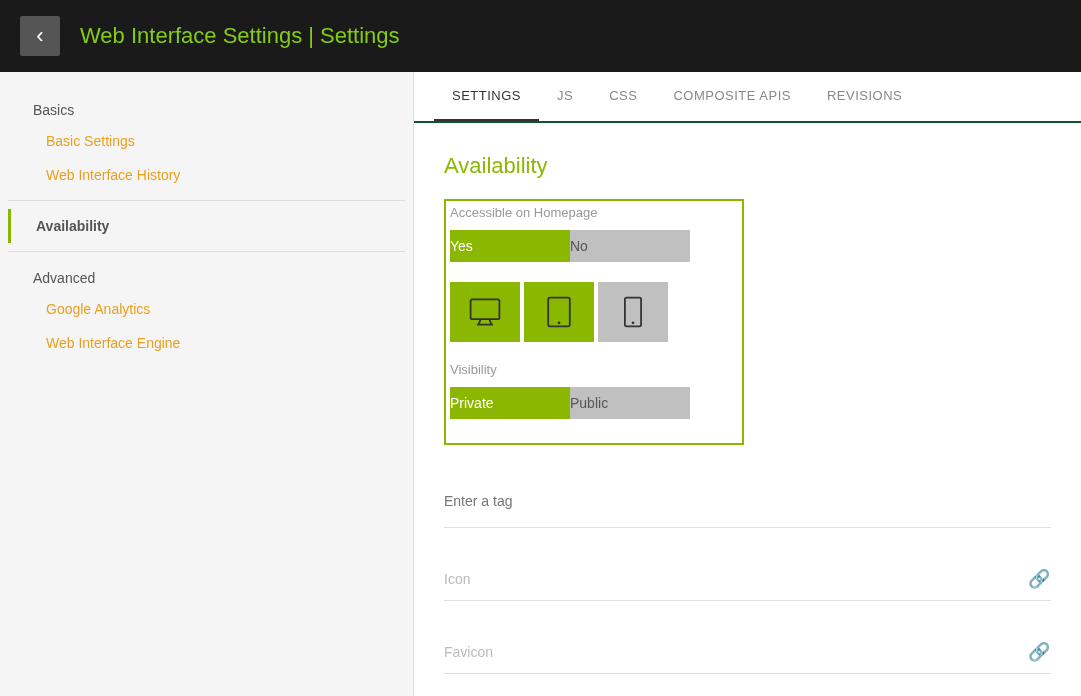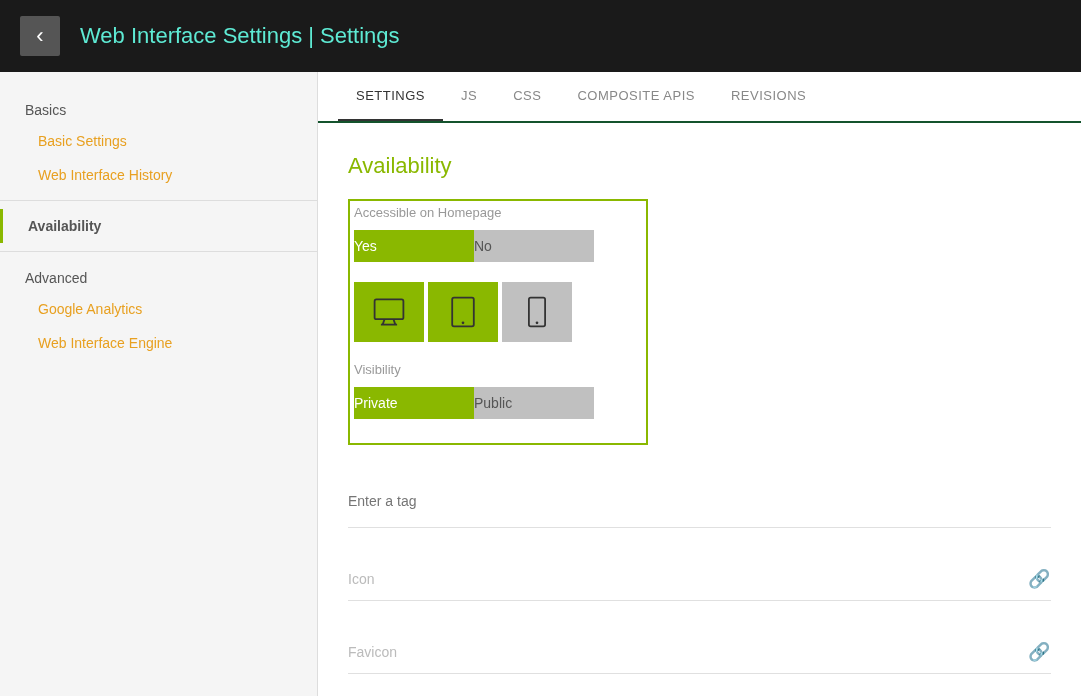--- a/index.html
+++ b/index.html
@@ -24,36 +24,36 @@
       width: 40px;
       height: 40px;
       display: flex;
       align-items: center;
       justify-content: center;
       border-radius: 2px;
     }
     .header-title {
       font-size: 22px;
       font-weight: normal;
-      color: #5eead4;
+      color: #84cc16;
     }
 
     
     .layout {
       display: flex;
       flex: 1;
       overflow: hidden;
     }
 
     
     .sidebar {
-      width: 318px;
+      width: 414px;
       background: #f5f5f5;
       border-right: 1px solid #ddd;
-      padding: 20px 0;
+      padding: 20px 8px;
       flex-shrink: 0;
       overflow-y: auto;
     }
     .sidebar-section-label {
       font-size: 14px;
       color: #555;
       padding: 10px 25px 6px;
       font-weight: normal;
     }
     .sidebar-item {

